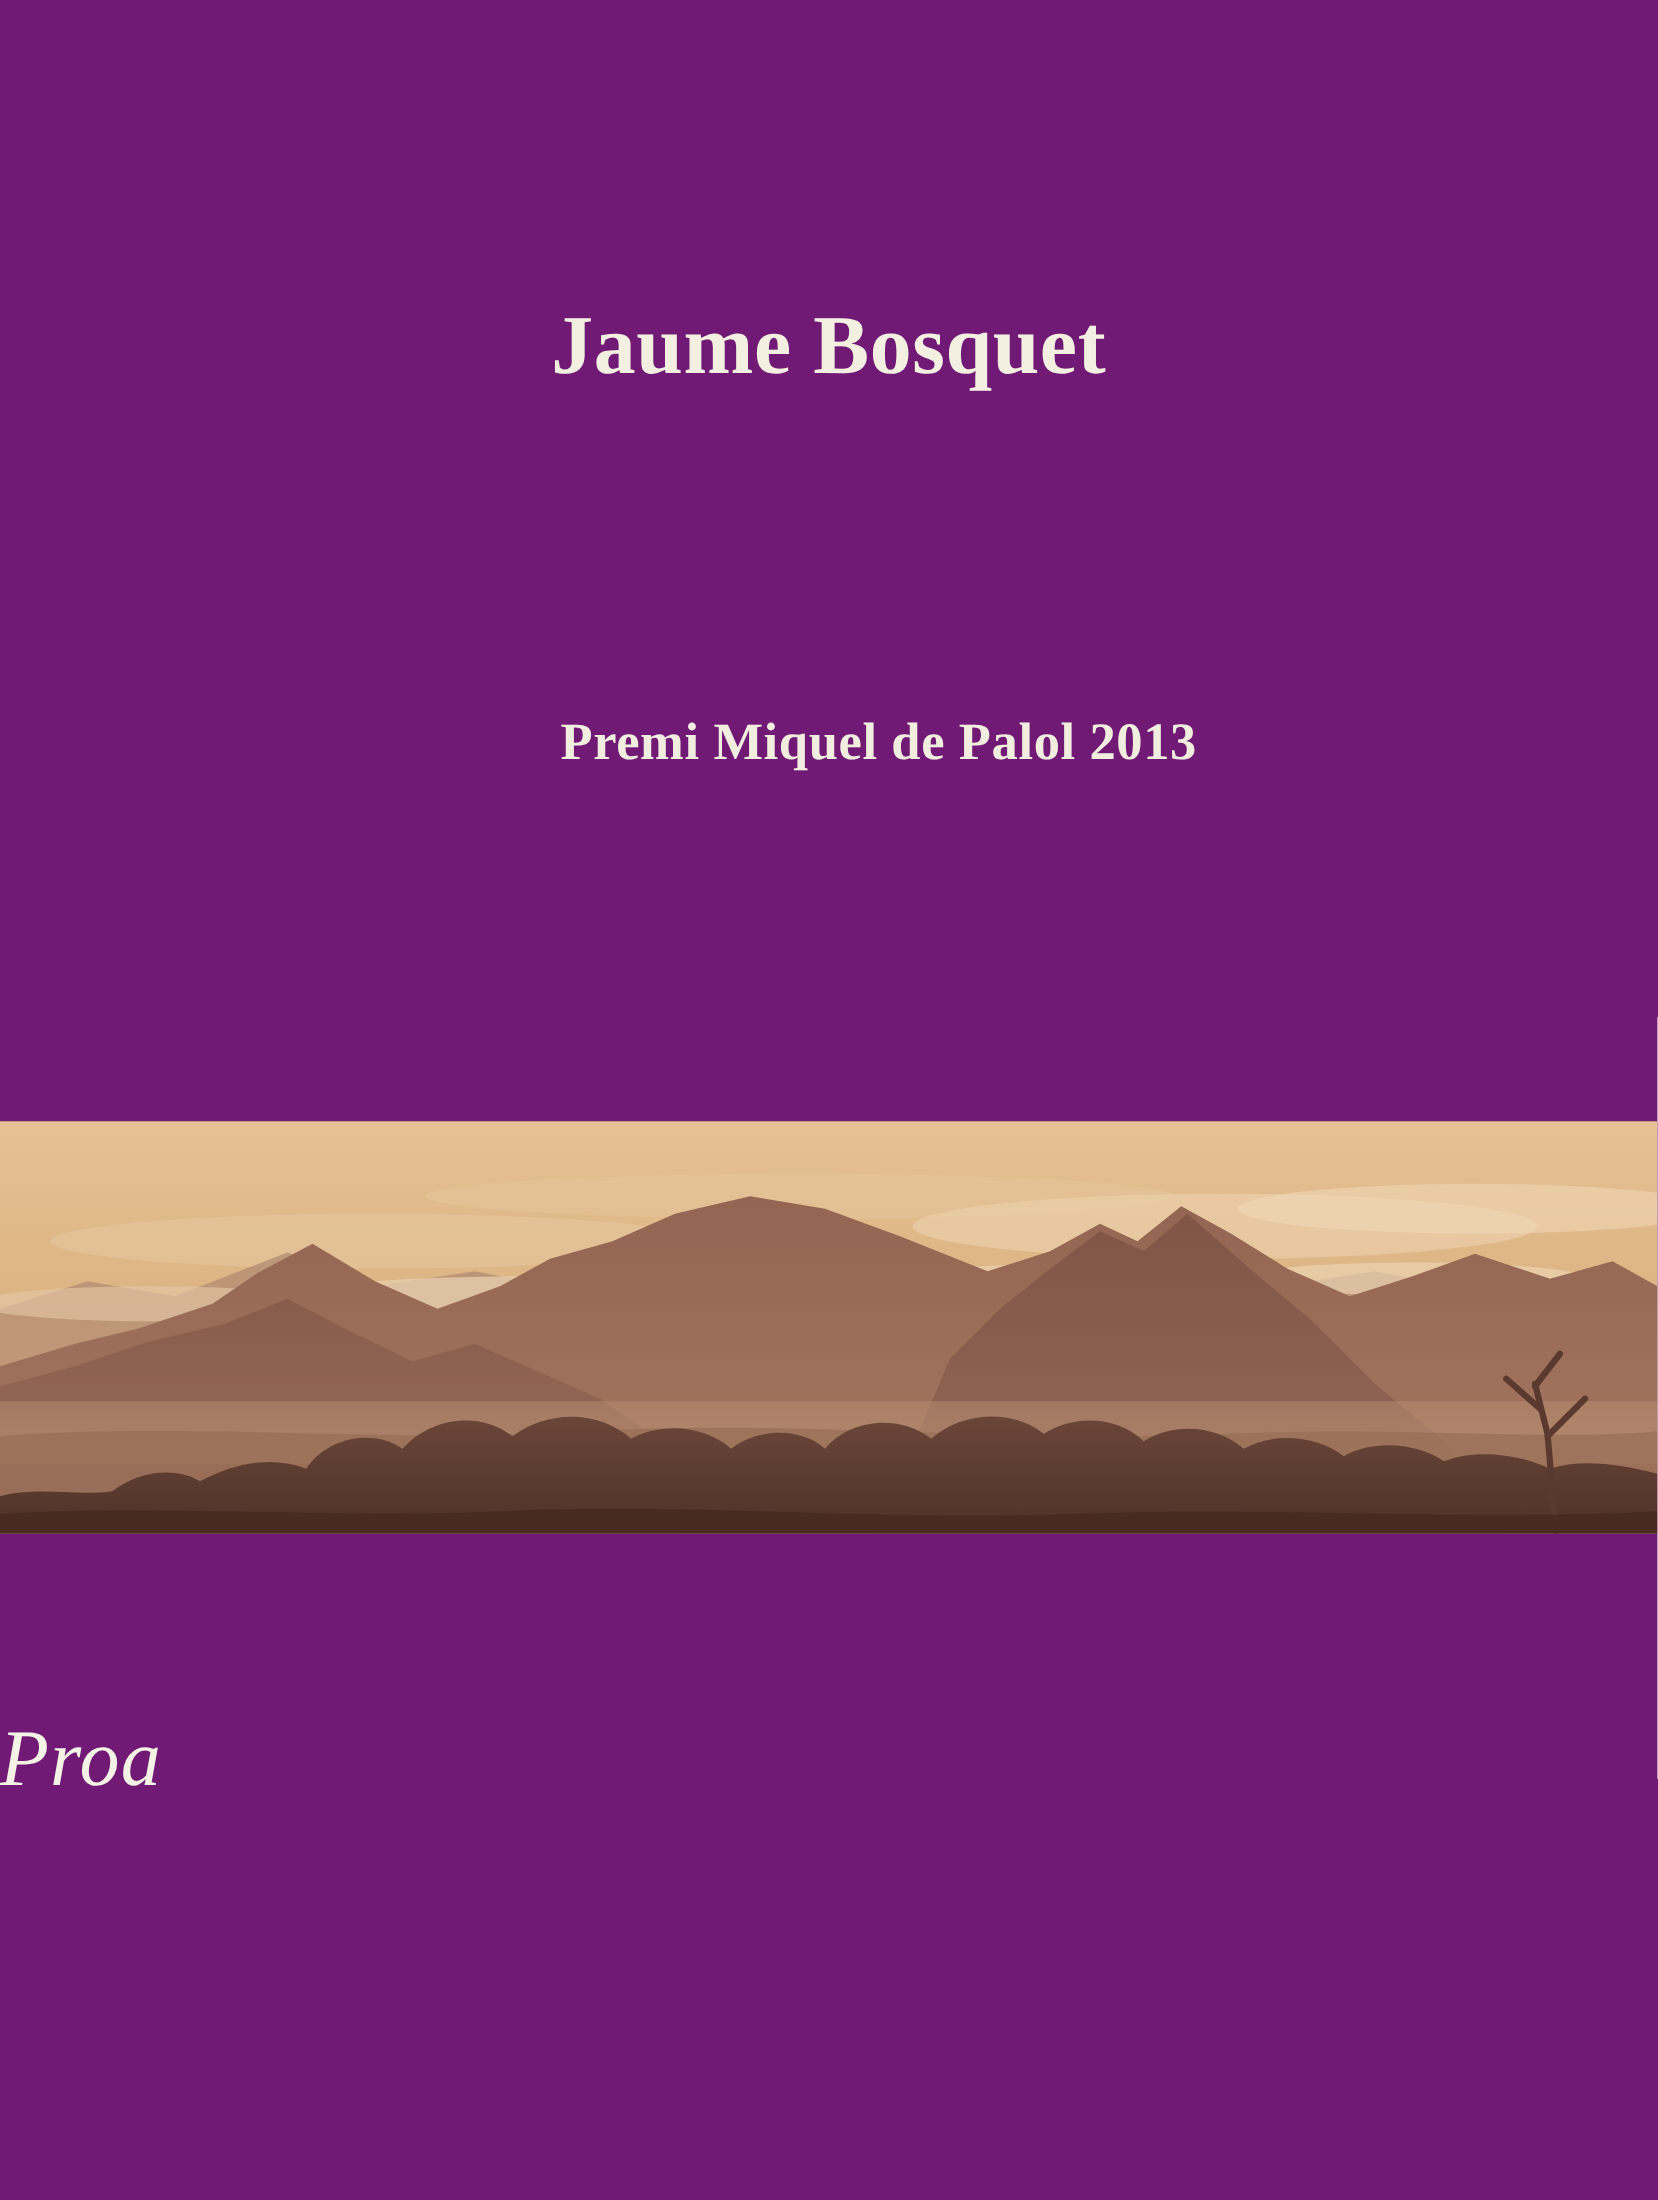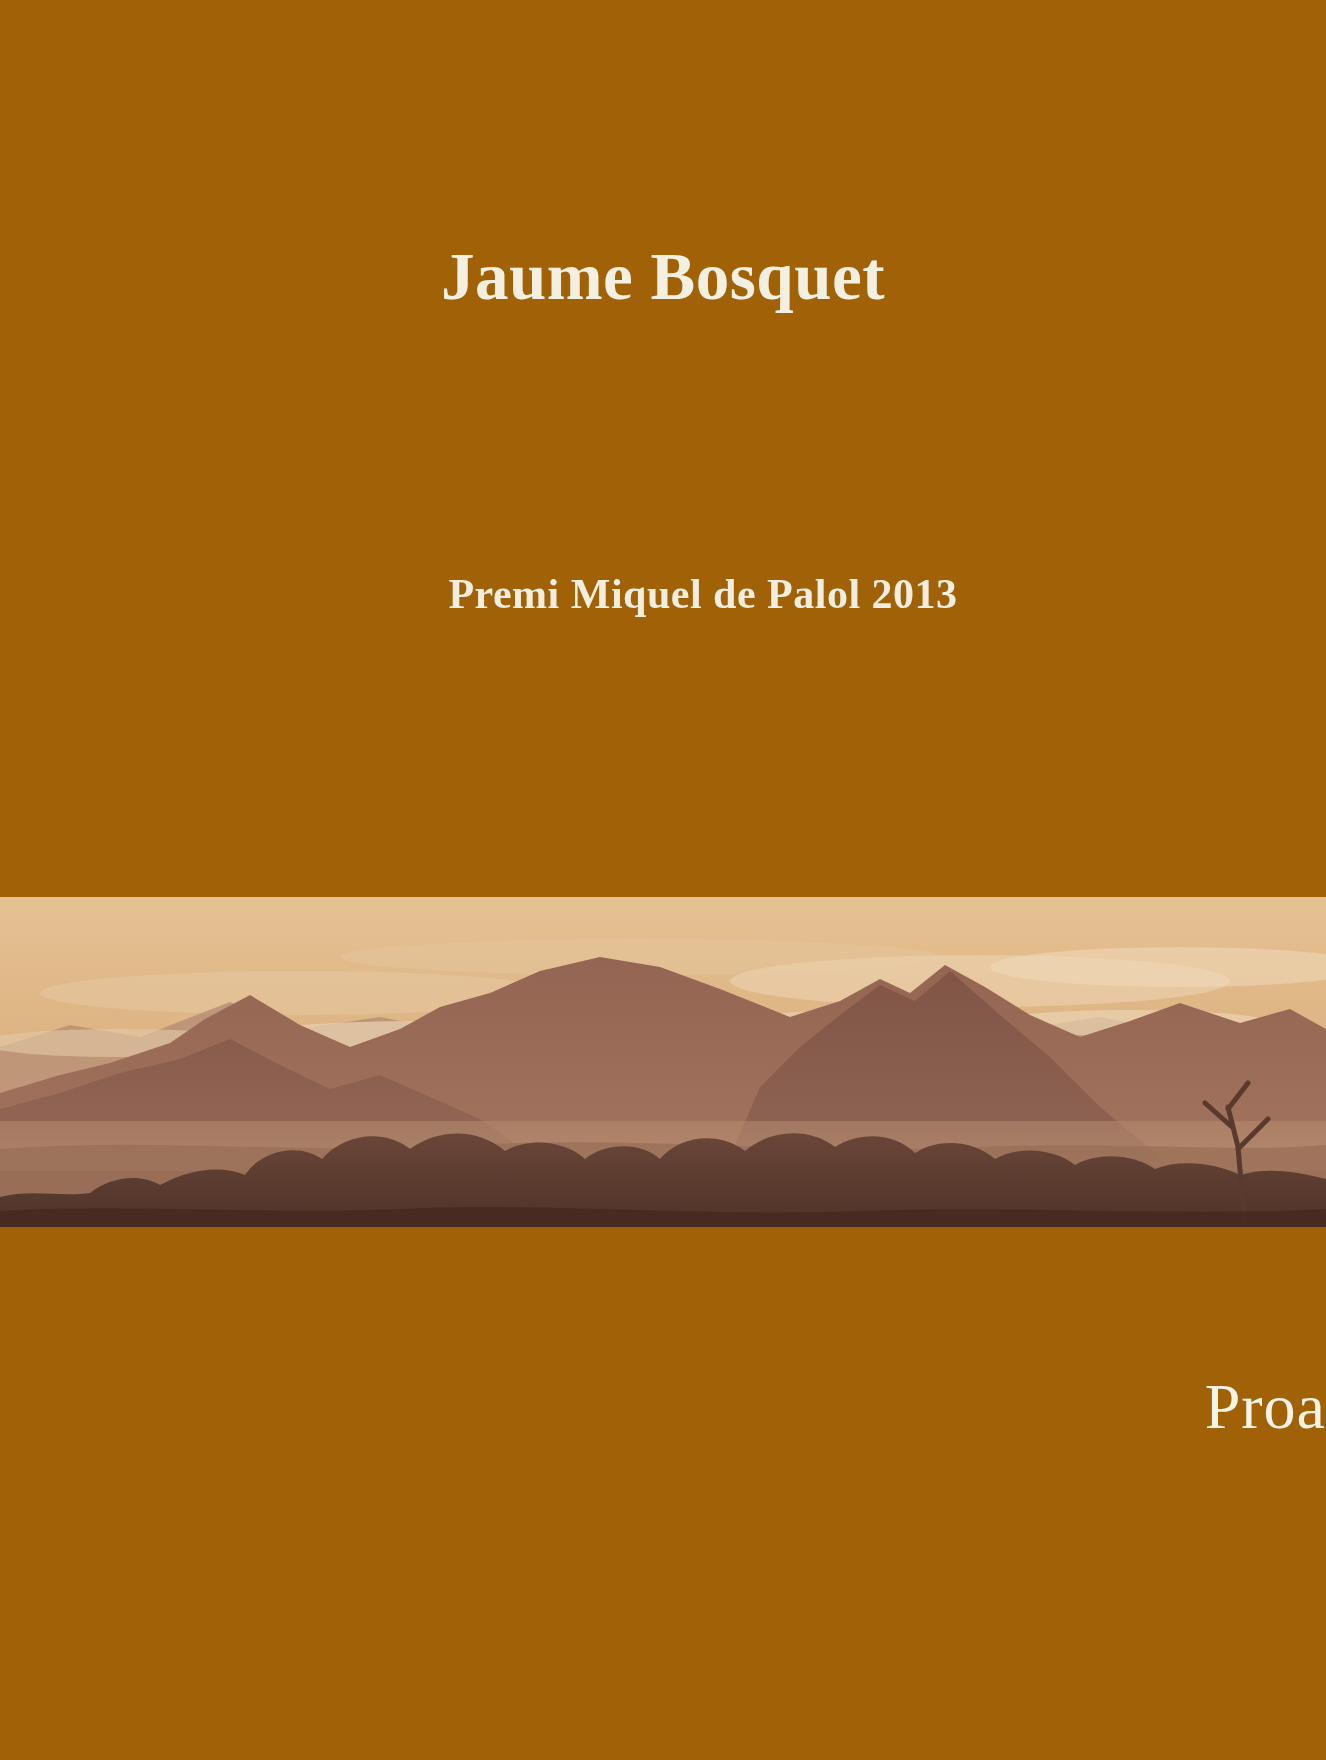--- a/index.html
+++ b/index.html
@@ -4,21 +4,21 @@
 <style>
   html, body {
     margin: 0;
     padding: 0;
     background: #ffffff;
   }
   .cover {
     position: relative;
     width: 1326px;
     height: 1760px;
-    background: #a16207;
+    background: #701a75;
     overflow: hidden;
     font-family: "Liberation Serif", serif;
   }
   .author {
     position: absolute;
     top: 238px;
     left: 0;
     width: 100%;
     text-align: center;
     color: #f3f0e2;
@@ -69,23 +69,24 @@
     width: 100%;
     height: 100%;
   }
 
   
   .publisher {
     position: absolute;
     top: 1370px;
     left: 0;
     width: 100%;
-    text-align: right;
+    text-align: left;
     color: #f5f2e6;
     font-size: 64px;
+    font-style: italic;
     font-family: "Liberation Serif", serif;
     letter-spacing: 1px;
   }
 </style>
 </head>
 <body>
 
 <div class="cover">
 
   <div class="author">Jaume Bosquet</div>

